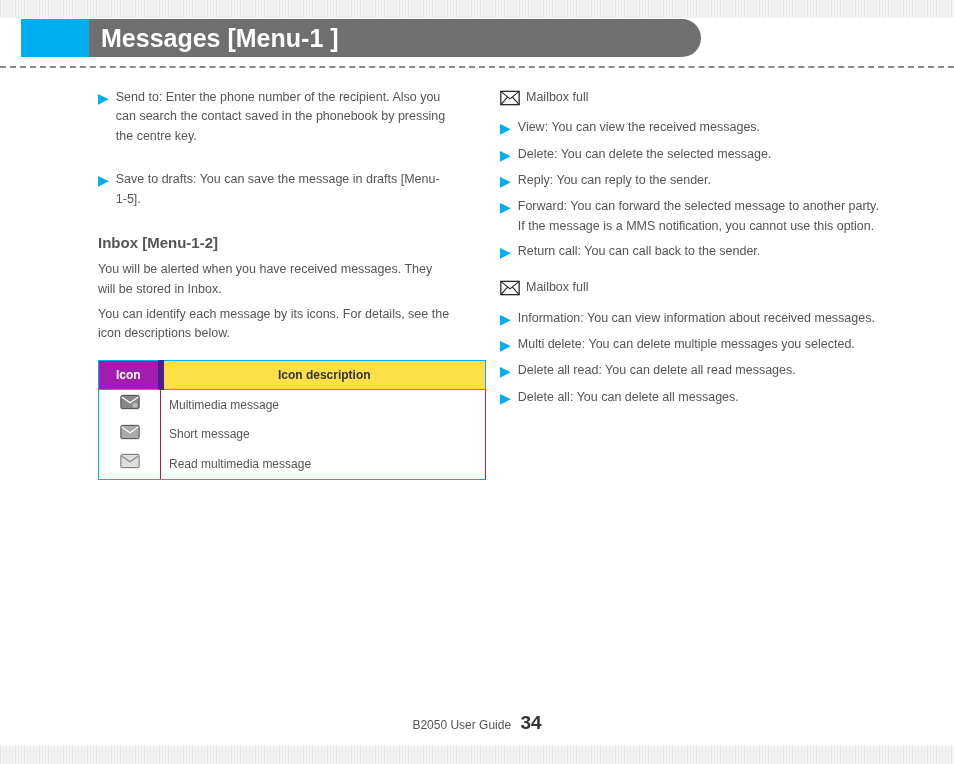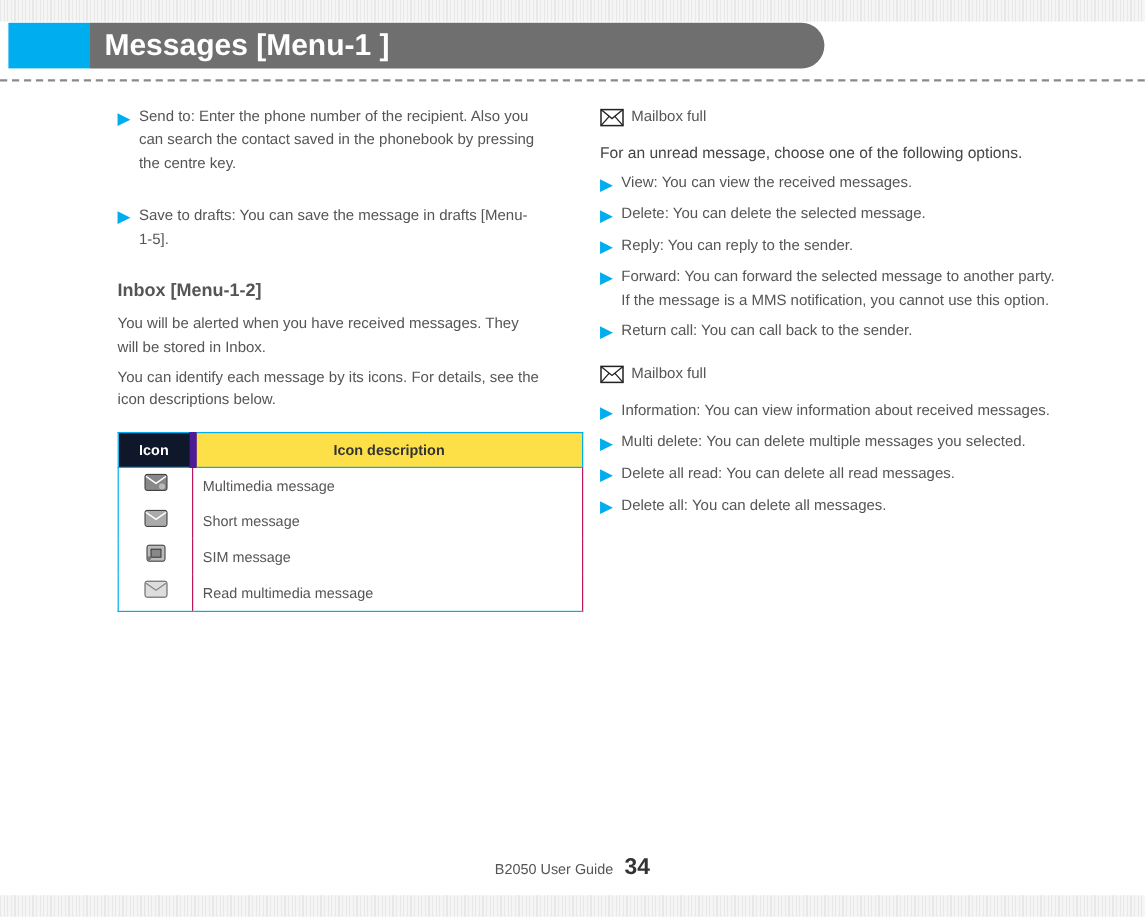--- a/index.html
+++ b/index.html
@@ -18,21 +18,21 @@
   }
   .page-bg-bottom {
     position: absolute;
     bottom: 0; left: 0; right: 0;
     height: 18px;
     background: repeating-linear-gradient(90deg, #e8e8e8 0, #e8e8e8 1px, #f5f5f5 1px, #f5f5f5 3px);
   }
   .header-bar {
     position: absolute;
     top: 19px;
-    left: 7px;
+    left: 21px;
     width: 680px;
     height: 38px;
     display: flex;
   }
   .header-cyan {
     width: 68px;
     height: 38px;
     background: #00adef;
   }
   .header-gray {
@@ -119,21 +119,21 @@
   .icon-table td {
     border-left: 1px solid #00adef;
     border-right: 1px solid #be185d;
     padding: 4px 8px;
     vertical-align: middle;
     color: #555;
     background: #fff;
   }
   .icon-table tr:last-child td { border-bottom: 1px solid #00adef; }
   .icon-table td:first-child { text-align: center; width: 62px; }
-  .hdr-row th:first-child{ background:#0f172a; }
+  .hdr-row th:first-child{ background:#a21caf; }
   .hdr-row th:last-child{ background:#fde047; color:#333; border-left:6px solid #4c1d95;}
   .cell-icon { display:inline-block; }
 
   .mailbox-line {
     display: flex;
     align-items: flex-start;
     gap: 6px;
     margin-bottom: 6px;
   }
   .mailbox-line .envelope-icon { margin-top: 2px; flex-shrink: 0; }
@@ -210,30 +210,20 @@
           <svg class="small-icon" viewBox="0 0 24 18">
                   <rect x="1" y="1" width="22" height="16" rx="2" fill="#aaa" stroke="#333"></rect>
                   <path d="M2 3 L12 10 L22 3" stroke="#fff" fill="none" stroke-width="1.4"></path>
                 </svg>
         </span></td>
         <td>Short message</td>
       </tr>
       <tr>
         <td><span class="cell-icon">
           <svg class="small-icon" viewBox="0 0 24 18">
-                  <rect x="3" y="1" width="18" height="16" rx="2" fill="#bbb" stroke="#333"></rect>
-                  <rect x="7" y="5" width="10" height="8" fill="#888" stroke="#333"></rect>
-                  <circle cx="5" cy="14" r="2" fill="#777"></circle>
-                </svg>
-        </span></td>
-        <td>SIM message</td>
-      </tr>
-      <tr>
-        <td><span class="cell-icon">
-          <svg class="small-icon" viewBox="0 0 24 18">
                   <rect x="1" y="1" width="22" height="16" rx="2" fill="#ddd" stroke="#555"></rect>
                   <path d="M2 3 L12 10 L22 3" stroke="#888" fill="none" stroke-width="1.4"></path>
                 </svg>
         </span></td>
         <td>Read multimedia message</td>
       </tr>
     </tbody>
       </table>
   </div>
 
@@ -242,21 +232,20 @@
     <div class="mailbox-line">
       <span class="envelope-icon">
         <svg class="small-icon" viewBox="0 0 24 18">
             <rect x="1" y="1" width="22" height="16" fill="#fff" stroke="#222" stroke-width="1.5"></rect>
             <path d="M1 1 L12 10 L23 1 M1 17 L9 8 M23 17 L15 8" stroke="#222" fill="none" stroke-width="1.3"></path>
           </svg>
       </span>
       <span>Mailbox full</span>
     </div>
 
-    <div class="subsection">For an unread message, choose one of the following options.</div>
 
     <div class="bullet-item">
       <span class="tri">▶</span>
       <span class="bullet-text"><b>View:</b> <span>You can view the received messages.</span></span>
     </div>
     <div class="bullet-item">
       <span class="tri">▶</span>
       <span class="bullet-text"><b>Delete:</b> <span>You can delete the selected message.</span></span>
     </div>
     <div class="bullet-item">

